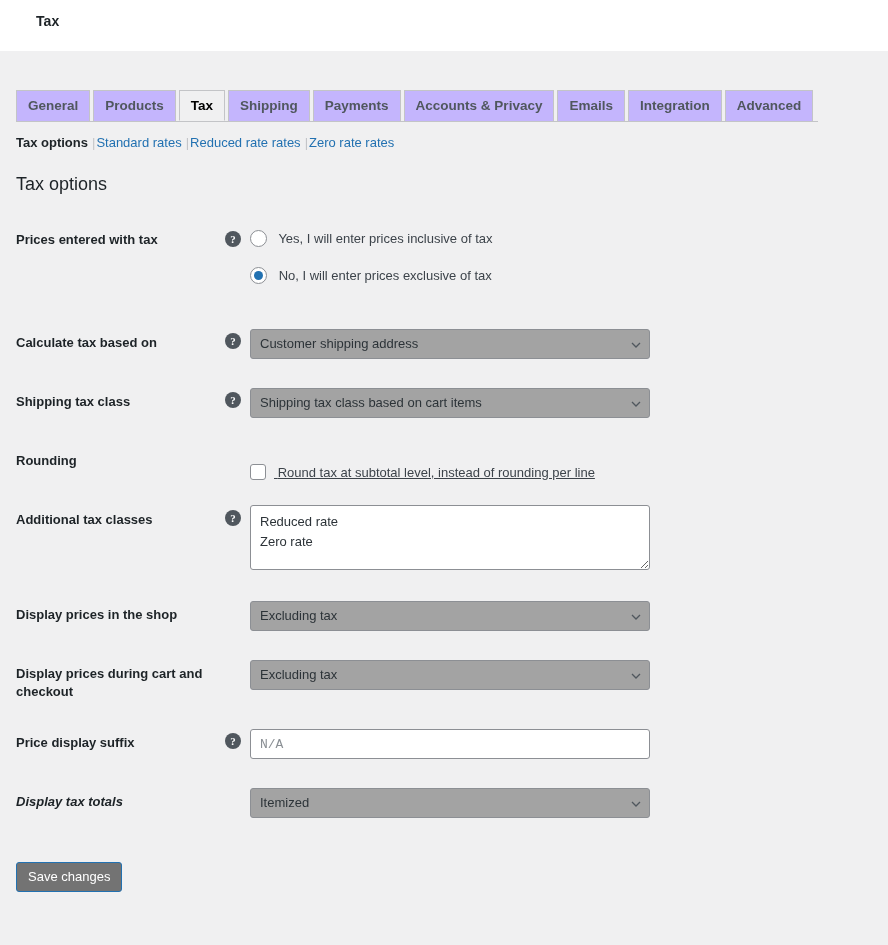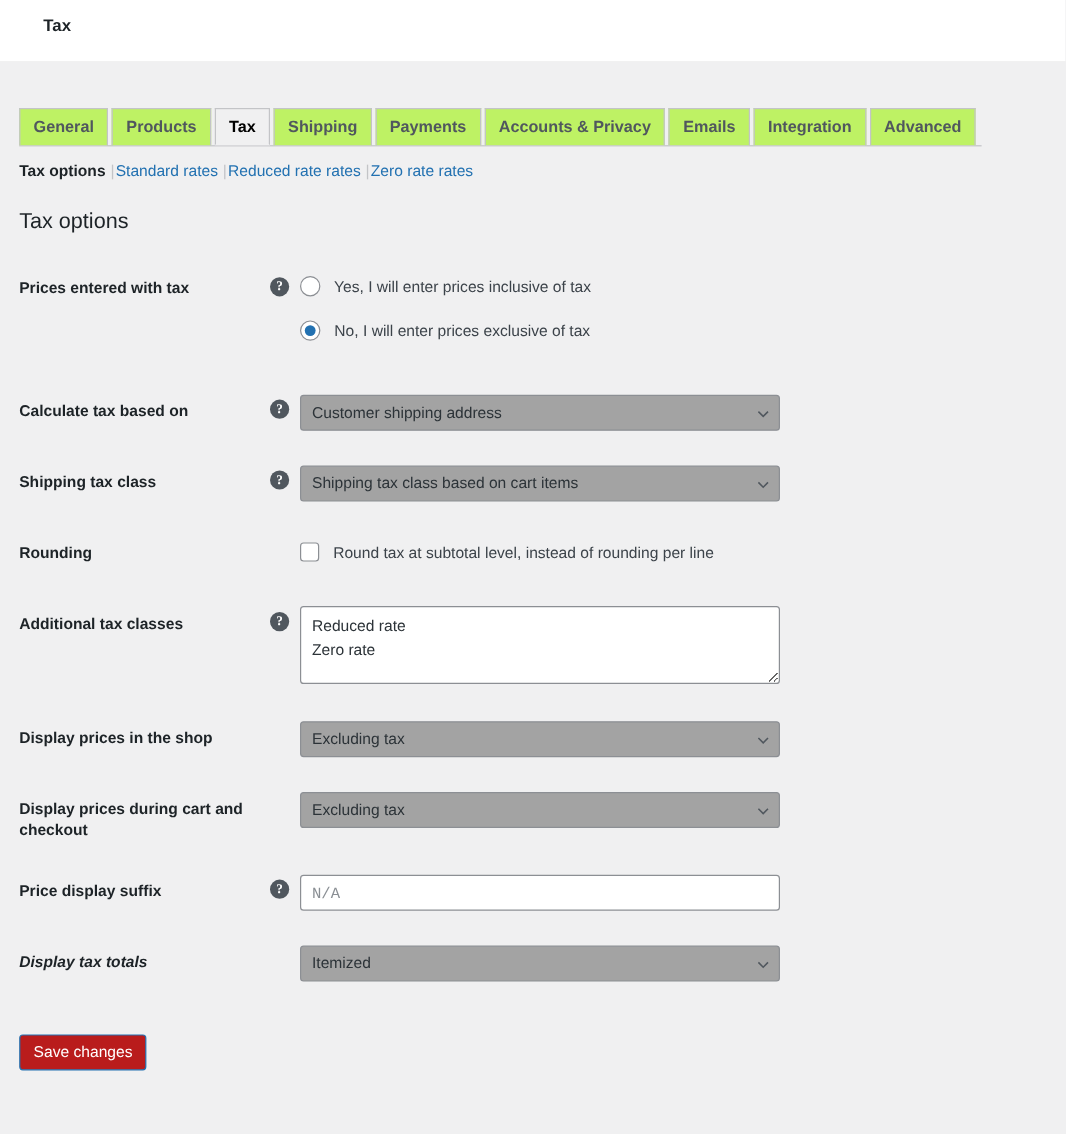--- a/index.html
+++ b/index.html
@@ -60,21 +60,21 @@
     width: 802px;
     height: 32px;
     border-bottom: 1px solid #c3c4c7;
   }
   .nav-tab {
     display: inline-block;
     height: 31px;
     line-height: 30px;
     padding: 0 11px;
     margin: 0 3px 0 0;
-    background: #bef264;
+    background: #c4b5fd;
     border: 1px solid #c3c4c7;
     border-bottom: none;
     font-size: 13.5px;
     font-weight: 600;
     color: #50575e;
     text-decoration: none;
     vertical-align: bottom;
     white-space: nowrap;
     cursor: pointer;
   }
@@ -257,21 +257,21 @@
     color: #3c434a;
     cursor: pointer;
   }
 
   .btn-primary {
     position: absolute;
     left: 16px;
     top: 811px;          
     height: 30px;
     padding: 0 11px;
-    background: #b91c1c;
+    background: #737373;
     border: 1px solid #2271b1;
     border-radius: 3px;
     color: #ffffff;
     font-family: "Liberation Sans", sans-serif;
     font-size: 13px;
     line-height: 28px;
     cursor: pointer;
   }
 </style>
 </head>
@@ -334,21 +334,21 @@
             <svg viewBox="0 0 10 10" width="10" height="10">
                 <path d="M1 3 L5 7 L9 3" fill="none" stroke="#50575e" stroke-width="1.3"></path>
               </svg>
           </span>
         </div>
       </div>
     </div>
 
     <div class="row" style="height:59px;">
       <div class="row-label" style="top:14px;">Rounding</div>
-      <div class="field-col" style="top:10px;">
+      <div class="field-col" style="top:22px;text-decoration:underline;">
         <label class="radio-line">
           <input type="checkbox" class="cb" style="">
           <span class="opt-label">Round tax at subtotal level, instead of rounding per line</span>
         </label>
       </div>
     </div>
 
     <div class="row" style="height:95px;">
       <div class="row-label" style="top:14px;">Additional tax classes</div>
       <div class="help-tip" style="top:13px;">?</div>

